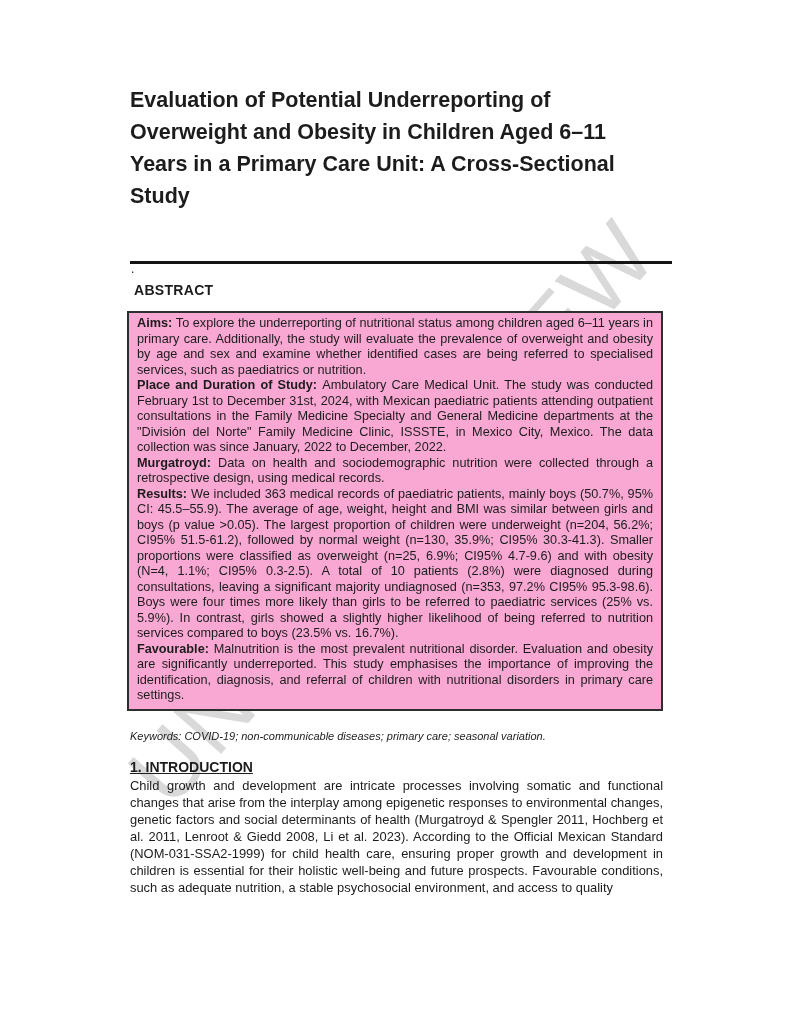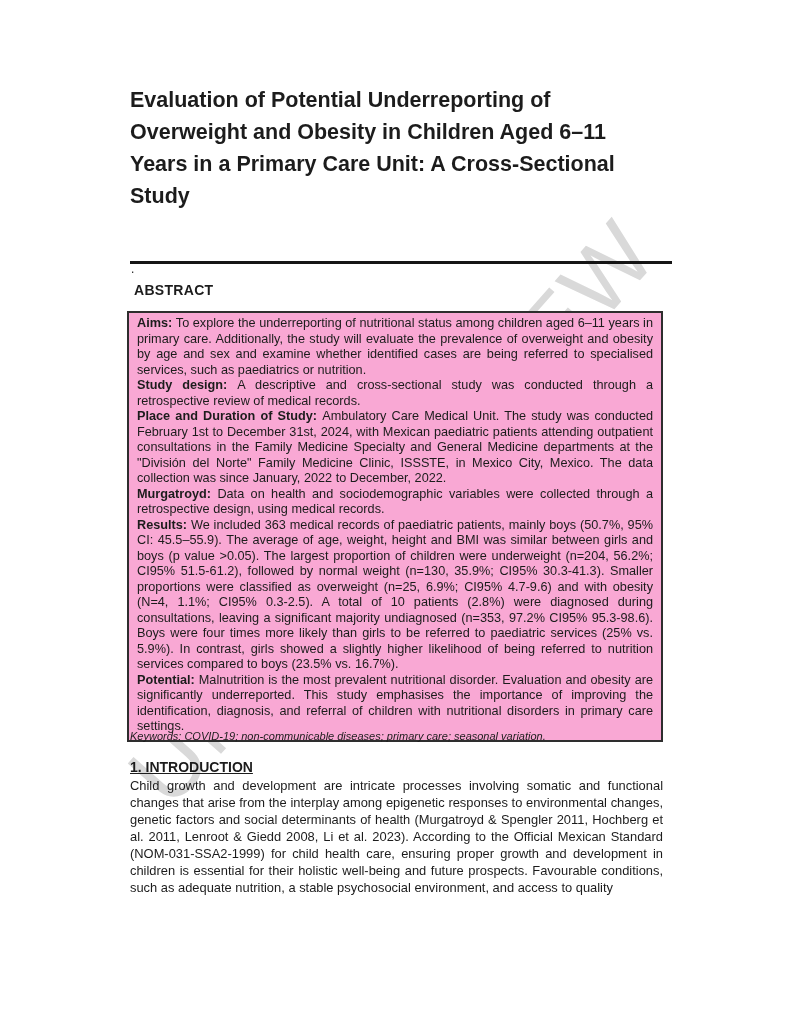--- a/index.html
+++ b/index.html
@@ -126,25 +126,24 @@
 Study</h1>
 
   <div class="rule"></div>
 
   <div class="stray-mark">.</div>
 
   <h2 class="abstract-heading">ABSTRACT</h2>
 
   <div class="abstract-box">
       <p class="abs-sec"><b>Aims: </b><span>To explore the underreporting of nutritional status among children aged 6–11 years in primary care. Additionally, the study will evaluate the prevalence of overweight and obesity by age and sex and examine whether identified cases are being referred to specialised services, such as paediatrics or nutrition.</span></p>
-      <p class="abs-sec"><b>Study design: </b><span>A descriptive and cross-sectional study was conducted through a retrospective review of medical records.</span></p>
       <p class="abs-sec"><b>Place and Duration of Study: </b><span>Ambulatory Care Medical Unit. The study was conducted February 1st to December 31st, 2024, with Mexican paediatric patients attending outpatient consultations in the Family Medicine Specialty and General Medicine departments at the "División del Norte" Family Medicine Clinic, ISSSTE, in Mexico City, Mexico. The data collection was since January, 2022 to December, 2022.</span></p>
-      <p class="abs-sec"><b>Murgatroyd: </b><span>Data on health and sociodemographic variables were collected through a retrospective design, using medical records.</span></p>
+      <p class="abs-sec"><b>Murgatroyd: </b><span>Data on health and sociodemographic nutrition were collected through a retrospective design, using medical records.</span></p>
       <p class="abs-sec"><b>Results: </b><span>We included 363 medical records of paediatric patients, mainly boys (50.7%, 95% CI: 45.5–55.9). The average of age, weight, height and BMI was similar between girls and boys (p value &gt;0.05). The largest proportion of children were underweight (n=204, 56.2%; CI95% 51.5-61.2), followed by normal weight (n=130, 35.9%; CI95% 30.3-41.3). Smaller proportions were classified as overweight (n=25, 6.9%; CI95% 4.7-9.6) and with obesity (N=4, 1.1%; CI95% 0.3-2.5). A total of 10 patients (2.8%) were diagnosed during consultations, leaving a significant majority undiagnosed (n=353, 97.2% CI95% 95.3-98.6). Boys were four times more likely than girls to be referred to paediatric services (25% vs. 5.9%). In contrast, girls showed a slightly higher likelihood of being referred to nutrition services compared to boys (23.5% vs. 16.7%).</span></p>
-      <p class="abs-sec"><b>Potential: </b><span>Malnutrition is the most prevalent nutritional disorder. Evaluation and obesity are significantly underreported. This study emphasises the importance of improving the identification, diagnosis, and referral of children with nutritional disorders in primary care settings.</span></p>
+      <p class="abs-sec"><b>Favourable: </b><span>Malnutrition is the most prevalent nutritional disorder. Evaluation and obesity are significantly underreported. This study emphasises the importance of improving the identification, diagnosis, and referral of children with nutritional disorders in primary care settings.</span></p>
     </div>
 
   <p class="keywords">Keywords: COVID-19; non-communicable diseases; primary care; seasonal variation.</p>
 
   <h3 class="intro-heading">1. INTRODUCTION</h3>
 
   <p class="intro-para">Child growth and development are intricate processes involving somatic and functional changes that arise from the interplay among epigenetic responses to environmental changes, genetic factors and social determinants of health (Murgatroyd &amp; Spengler 2011, Hochberg et al. 2011, Lenroot &amp; Giedd 2008, Li et al. 2023). According to the Official Mexican Standard (NOM-031-SSA2-1999) for child health care, ensuring proper growth and development in children is essential for their holistic well-being and future prospects. Favourable conditions, such as adequate nutrition, a stable psychosocial environment, and access to quality</p>
 
 </div>
 

